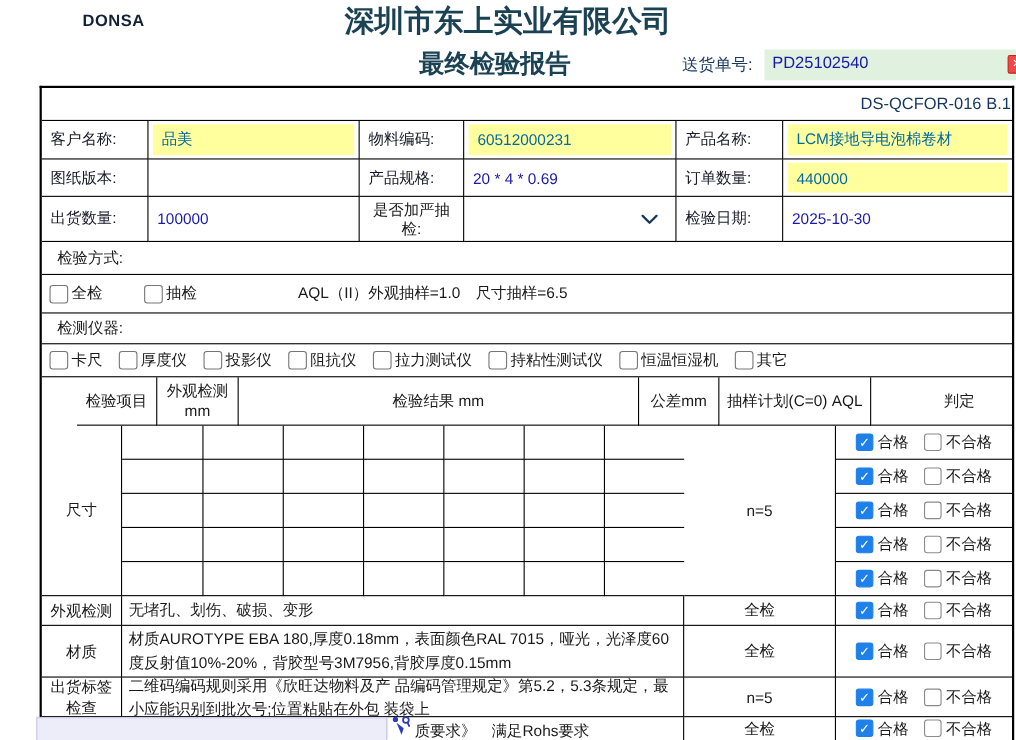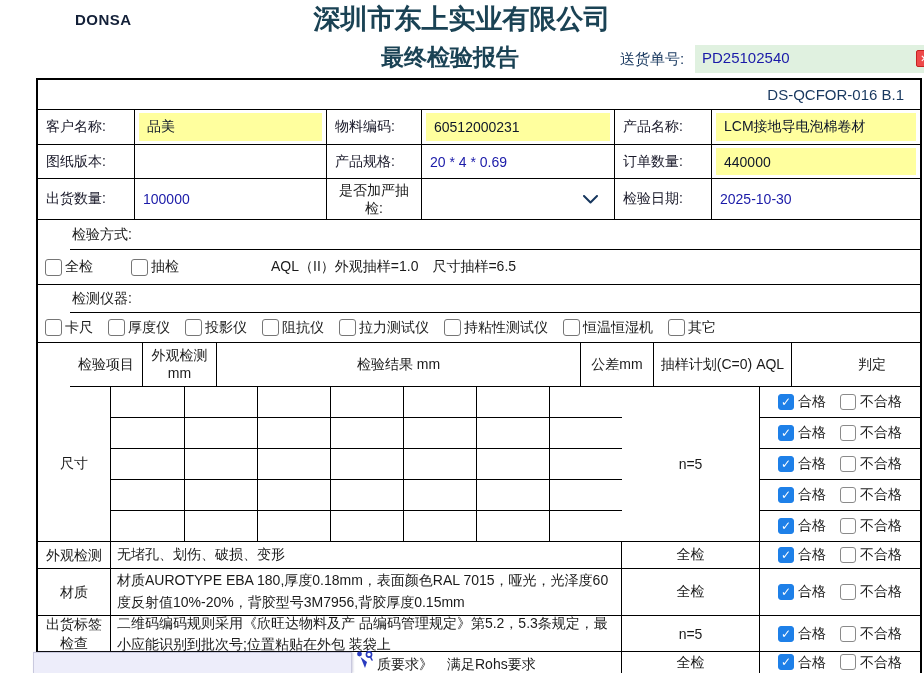--- a/index.html
+++ b/index.html
@@ -28,30 +28,30 @@
     font-size:14px; color:#1a1a1a; }
   .row { display:flex; width:882px; }
   .cell { border-right:1px solid #000; border-bottom:1px solid #000;
     display:flex; align-items:center; overflow:hidden; }
   .row .cell:last-child { border-right:none; }
   .lab { padding-left:8px; color:#181828; }
   .val { color:#1A1AA8; }
   .center { justify-content:center; text-align:center; }
   .yellow-wrap { padding:3px 4px; }
   .yellow { width:100%; height:100%; background:#FFFF9E; display:flex; align-items:center;
-    padding-left:8px; color:#0f172a; }
+    padding-left:8px; color:#0369a1; }
 
   .doc-row { height:30px; justify-content:flex-end; align-items:center; display:flex;
-    border-bottom:1px solid #000; padding-right:16px; color:#17375E; font-size:15px; }
+    border-bottom:1px solid #000; padding-right:1px; color:#17375E; font-size:15px; }
 
   .r1 { height:35px; } .r2 { height:34px; } .r3 { height:41px; }
   .w97{width:97px;} .w192{width:192px;} .w95{width:95px;} .w193{width:193px;} .w208{width:208px;}
 
   .sec-label { height:30px; border-bottom:1px solid #000; display:flex; align-items:center;
-    padding-left:2px;margin-left:32px; }
+    padding-left:14px; }
   .sec-label.h28 { height:28px; }
   .checks-row { height:35px; border-bottom:1px solid #000; display:flex; align-items:center;
     padding-left:7px; }
   .checks-row.h30 { height:30px; gap:15px; }
   .ckbox { width:17px; height:17px; border:1px solid #767676; border-radius:3px;
     background:#fff; flex:0 0 auto; cursor:pointer; }
   .ckitem { display:flex; align-items:center; gap:3px; }
 
   
   .hdr { height:44px; font-size:14px;margin-left:32px; }

